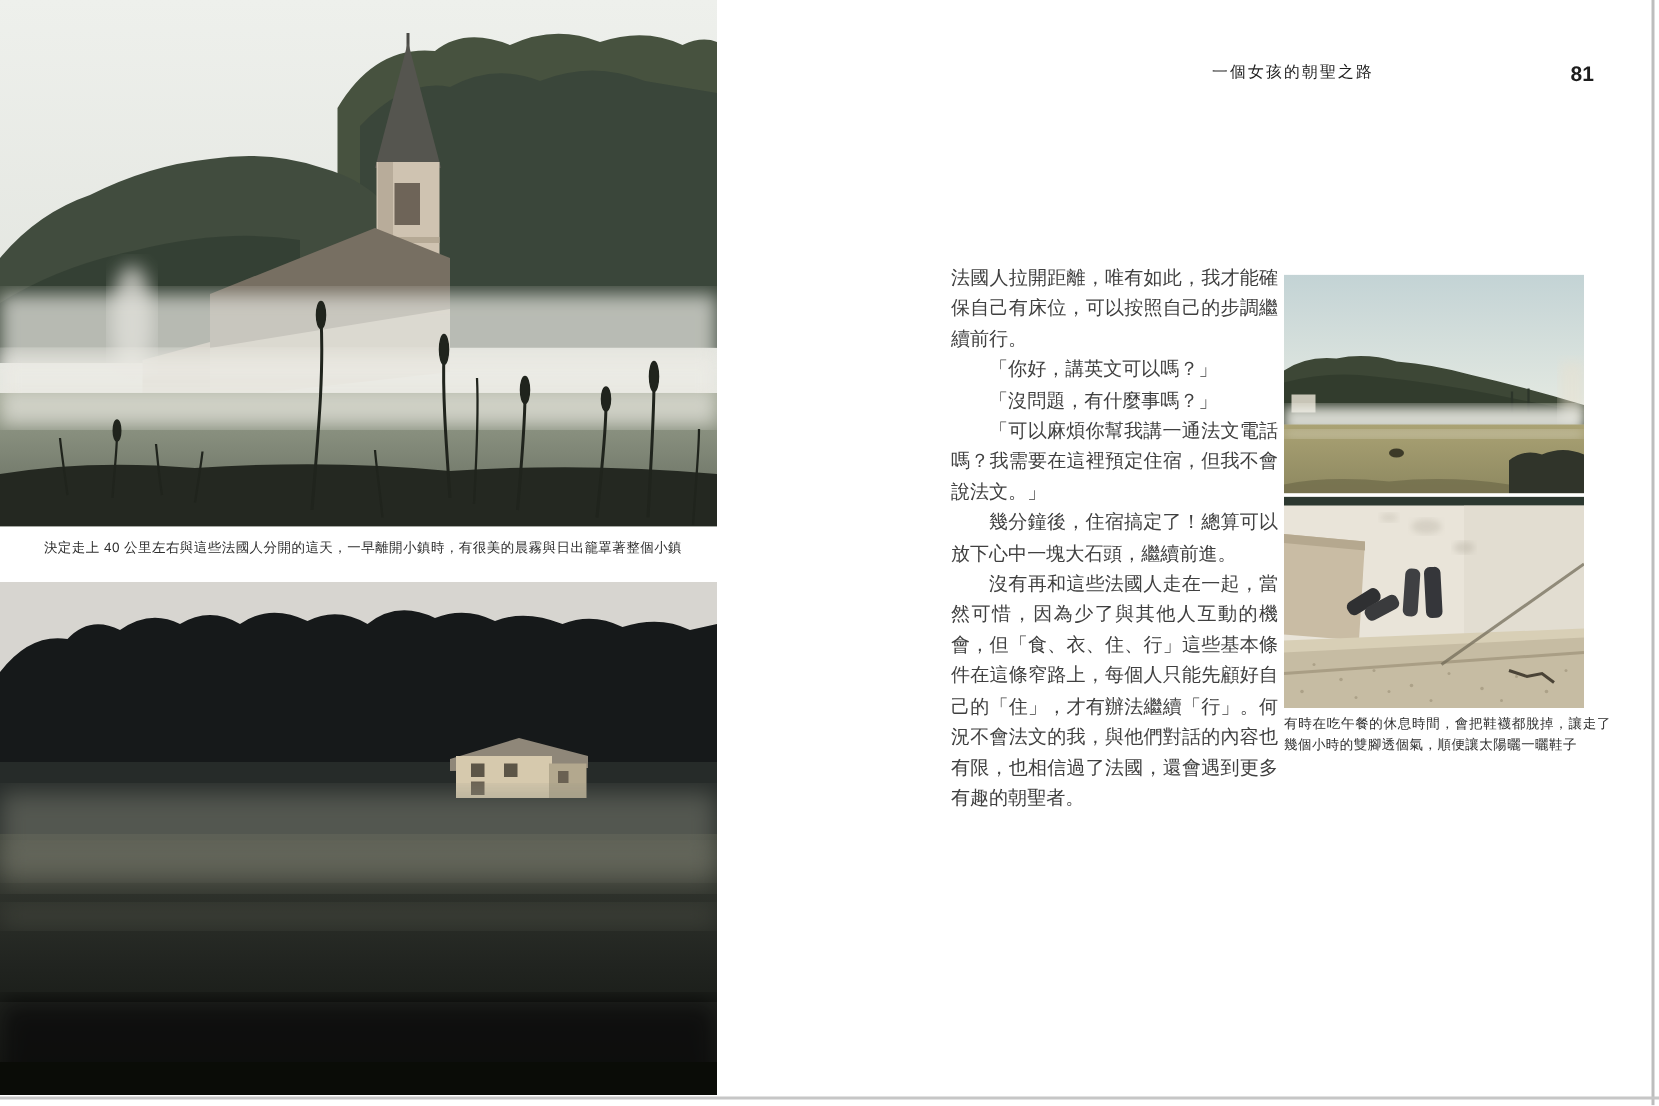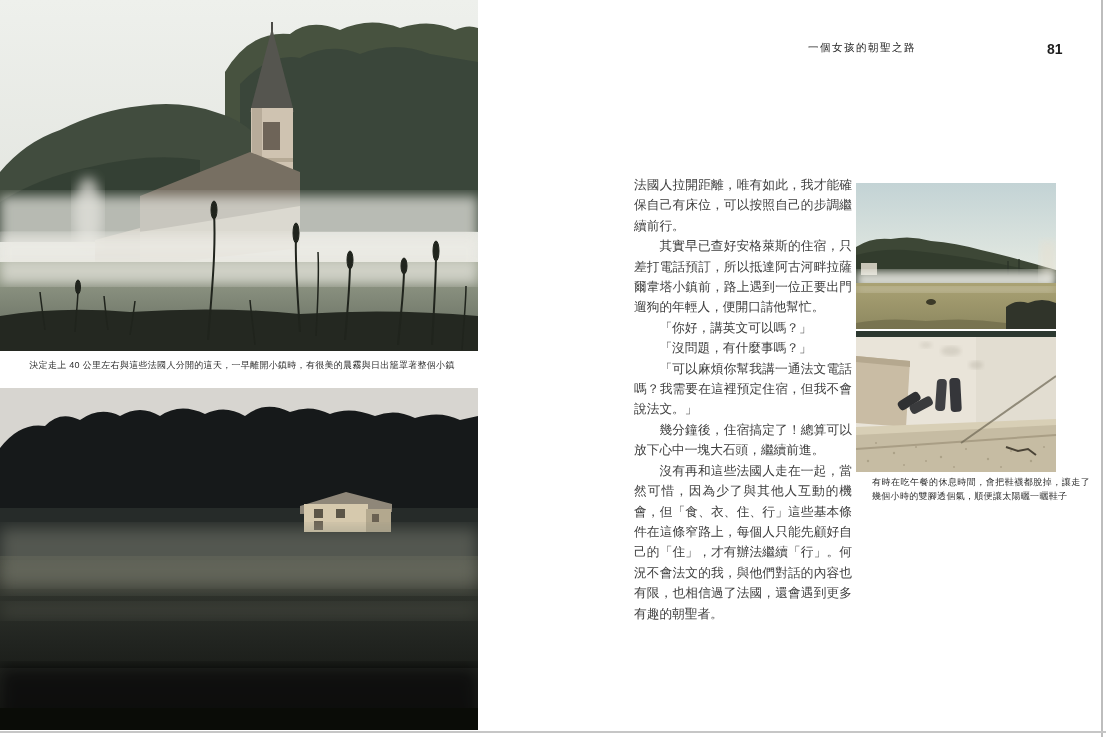--- a/index.html
+++ b/index.html
@@ -8,21 +8,21 @@
     overflow:hidden; font-family:"Liberation Serif", serif;
   }
   .photo { position:absolute; overflow:hidden; }
   .photo svg { display:block; width:100%; height:100%; }
 
   .caption {
     position:absolute; font-family:"Liberation Sans", sans-serif;
     font-size:9px; line-height:13.5px; color:#2e2e2e; letter-spacing:0.3px;
   }
   .caption-left { left:6px; top:359px; width:472px; white-space:nowrap;text-align:center; }
-  .caption-right { left:856px; top:476px; width:218px; text-align:justify;margin-left:16px; }
+  .caption-right { left:856px; top:476px; width:218px; text-align:justify; }
 
   .running-header {
     position:absolute; left:808px; top:41px;
     font-family:"Liberation Sans", sans-serif; font-size:10.5px;
     font-weight:normal; color:#1d1d1d; letter-spacing:1.5px;
   }
   .page-number {
     position:absolute; left:1047px; top:41px;
     font-family:"Liberation Sans", sans-serif; font-size:14px;
     font-weight:bold; color:#1d1d1d;
@@ -147,21 +147,20 @@
       <rect x="0" y="280" width="478" height="62" fill="#0b0d08" opacity="0.85" filter="url(#b8)"></rect>
       <rect x="0" y="320" width="478" height="22" fill="#0a0c07"></rect>
     </svg>
   </figure>
 
   <div class="running-header">一個女孩的朝聖之路</div>
   <div class="page-number">81</div>
 
   <div class="body-text">
       <p class="">法國人拉開距離，唯有如此，我才能確保自己有床位，可以按照自己的步調繼續前行。</p>
-      <p class="indent">其實早已查好安格萊斯的住宿，只差打電話預訂，所以抵達阿古河畔拉薩爾韋塔小鎮前，路上遇到一位正要出門遛狗的年輕人，便開口請他幫忙。</p>
       <p class="indent">「你好，講英文可以嗎？」</p>
       <p class="indent">「沒問題，有什麼事嗎？」</p>
       <p class="indent">「可以麻煩你幫我講一通法文電話嗎？我需要在這裡預定住宿，但我不會說法文。」</p>
       <p class="indent">幾分鐘後，住宿搞定了！總算可以放下心中一塊大石頭，繼續前進。</p>
       <p class="indent">沒有再和這些法國人走在一起，當然可惜，因為少了與其他人互動的機會，但「食、衣、住、行」這些基本條件在這條窄路上，每個人只能先顧好自己的「住」，才有辦法繼續「行」。何況不會法文的我，與他們對話的內容也有限，也相信過了法國，還會遇到更多有趣的朝聖者。</p>
     </div>
 
   <figure class="photo" style="left:856px; top:183px; width:200px; height:146px; margin:0;">
     <svg viewBox="0 0 200 146" preserveAspectRatio="none">
       <defs>

